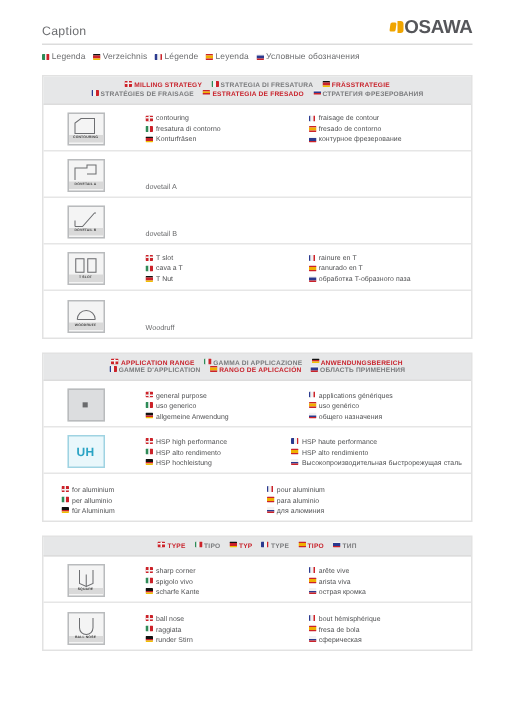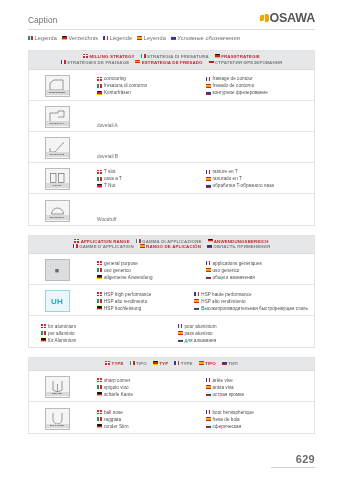--- a/index.html
+++ b/index.html
@@ -696,18 +696,14 @@
                   <span></span>
                 </span>
                 <span class="txt">сферическая</span>
               </div>
             </div>
           </div>
         </div>
       </div>
     </div>
 
-  <div class="footer">
-    <div class="page-no">629</div>
-    <div class="page-rule"></div>
-  </div>
 
 </div>
 
 </body></html>

